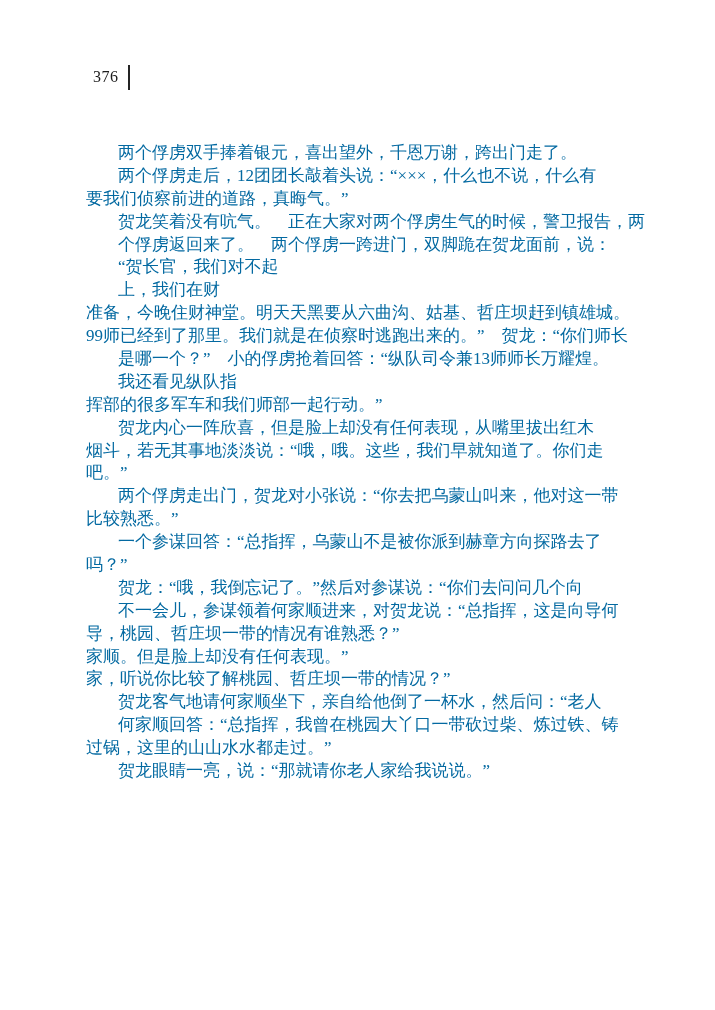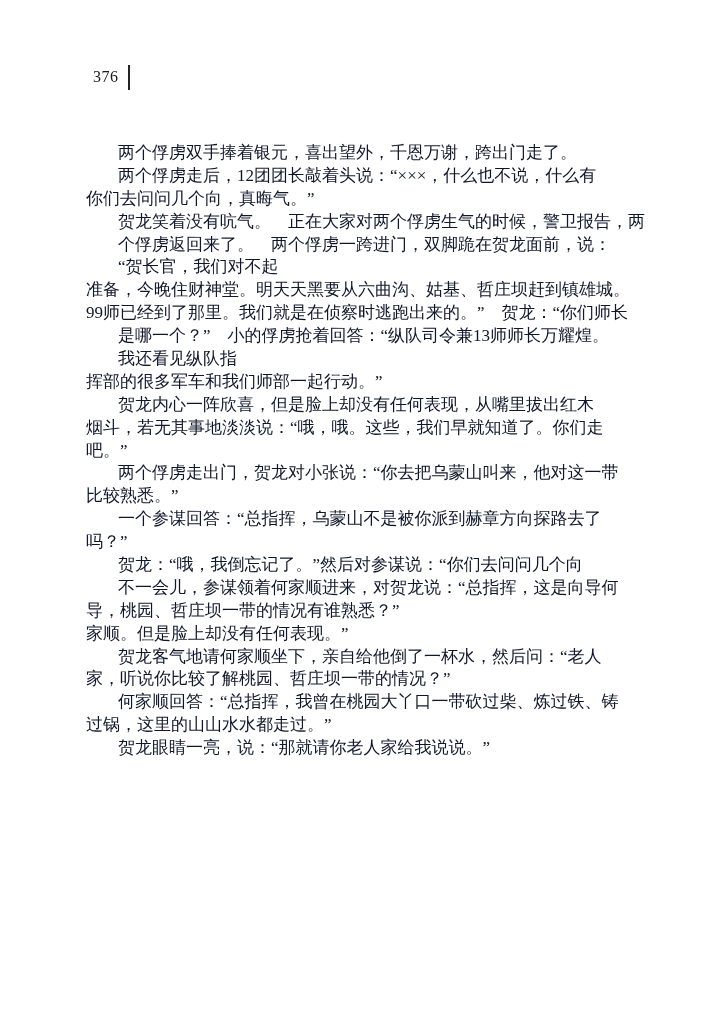--- a/index.html
+++ b/index.html
@@ -37,21 +37,21 @@
     background: #242424;
     margin-left: 9px;
   }
   .text-block {
     position: absolute;
     left: 86px;
     top: 142px;
     width: 585px;
     font-size: 17px;
     line-height: 22.9px;
-    color: #0f172a;
+    color: #0369a1;
     font-family: "Liberation Serif", "DejaVu Serif", serif;
   }
   .text-line {
     white-space: pre;
     height: 22.9px;
   }
   .text-line.indent {
     padding-left: 32px;
   }
 </style>
@@ -60,39 +60,40 @@
 
 <div class="page">
   <header class="page-header">
     <span class="page-number">376</span>
     <span class="page-number-divider"></span>
   </header>
 
   <main class="text-block" id="text-block">
       <div class="text-line indent">两个俘虏双手捧着银元，喜出望外，千恩万谢，跨出门走了。</div>
       <div class="text-line indent">两个俘虏走后，12团团长敲着头说：“×××，什么也不说，什么有</div>
-      <div class="text-line">你们去问问几个向，真晦气。”</div>
+      <div class="text-line">要我们侦察前进的道路，真晦气。”</div>
       <div class="text-line indent">贺龙笑着没有吭气。　正在大家对两个俘虏生气的时候，警卫报告，两</div>
       <div class="text-line indent">个俘虏返回来了。　两个俘虏一跨进门，双脚跪在贺龙面前，说：</div>
       <div class="text-line indent">“贺长官，我们对不起</div>
+      <div class="text-line indent">上，我们在财</div>
       <div class="text-line">准备，今晚住财神堂。明天天黑要从六曲沟、姑基、哲庄坝赶到镇雄城。</div>
       <div class="text-line">99师已经到了那里。我们就是在侦察时逃跑出来的。”　贺龙：“你们师长</div>
       <div class="text-line indent">是哪一个？”　小的俘虏抢着回答：“纵队司令兼13师师长万耀煌。</div>
       <div class="text-line indent">我还看见纵队指</div>
       <div class="text-line">挥部的很多军车和我们师部一起行动。”</div>
       <div class="text-line indent">贺龙内心一阵欣喜，但是脸上却没有任何表现，从嘴里拔出红木</div>
       <div class="text-line">烟斗，若无其事地淡淡说：“哦，哦。这些，我们早就知道了。你们走</div>
       <div class="text-line">吧。”</div>
       <div class="text-line indent">两个俘虏走出门，贺龙对小张说：“你去把乌蒙山叫来，他对这一带</div>
       <div class="text-line">比较熟悉。”</div>
       <div class="text-line indent">一个参谋回答：“总指挥，乌蒙山不是被你派到赫章方向探路去了</div>
       <div class="text-line">吗？”</div>
       <div class="text-line indent">贺龙：“哦，我倒忘记了。”然后对参谋说：“你们去问问几个向</div>
       <div class="text-line indent">不一会儿，参谋领着何家顺进来，对贺龙说：“总指挥，这是向导何</div>
       <div class="text-line">导，桃园、哲庄坝一带的情况有谁熟悉？”</div>
       <div class="text-line">家顺。但是脸上却没有任何表现。”</div>
+      <div class="text-line">家，听说你比较了解桃园、哲庄坝一带的情况？”</div>
       <div class="text-line indent">贺龙客气地请何家顺坐下，亲自给他倒了一杯水，然后问：“老人</div>
-      <div class="text-line">家，听说你比较了解桃园、哲庄坝一带的情况？”</div>
       <div class="text-line indent">何家顺回答：“总指挥，我曾在桃园大丫口一带砍过柴、炼过铁、铸</div>
       <div class="text-line">过锅，这里的山山水水都走过。”</div>
       <div class="text-line indent">贺龙眼睛一亮，说：“那就请你老人家给我说说。”</div>
     </main>
 </div>
 
 </body></html>

